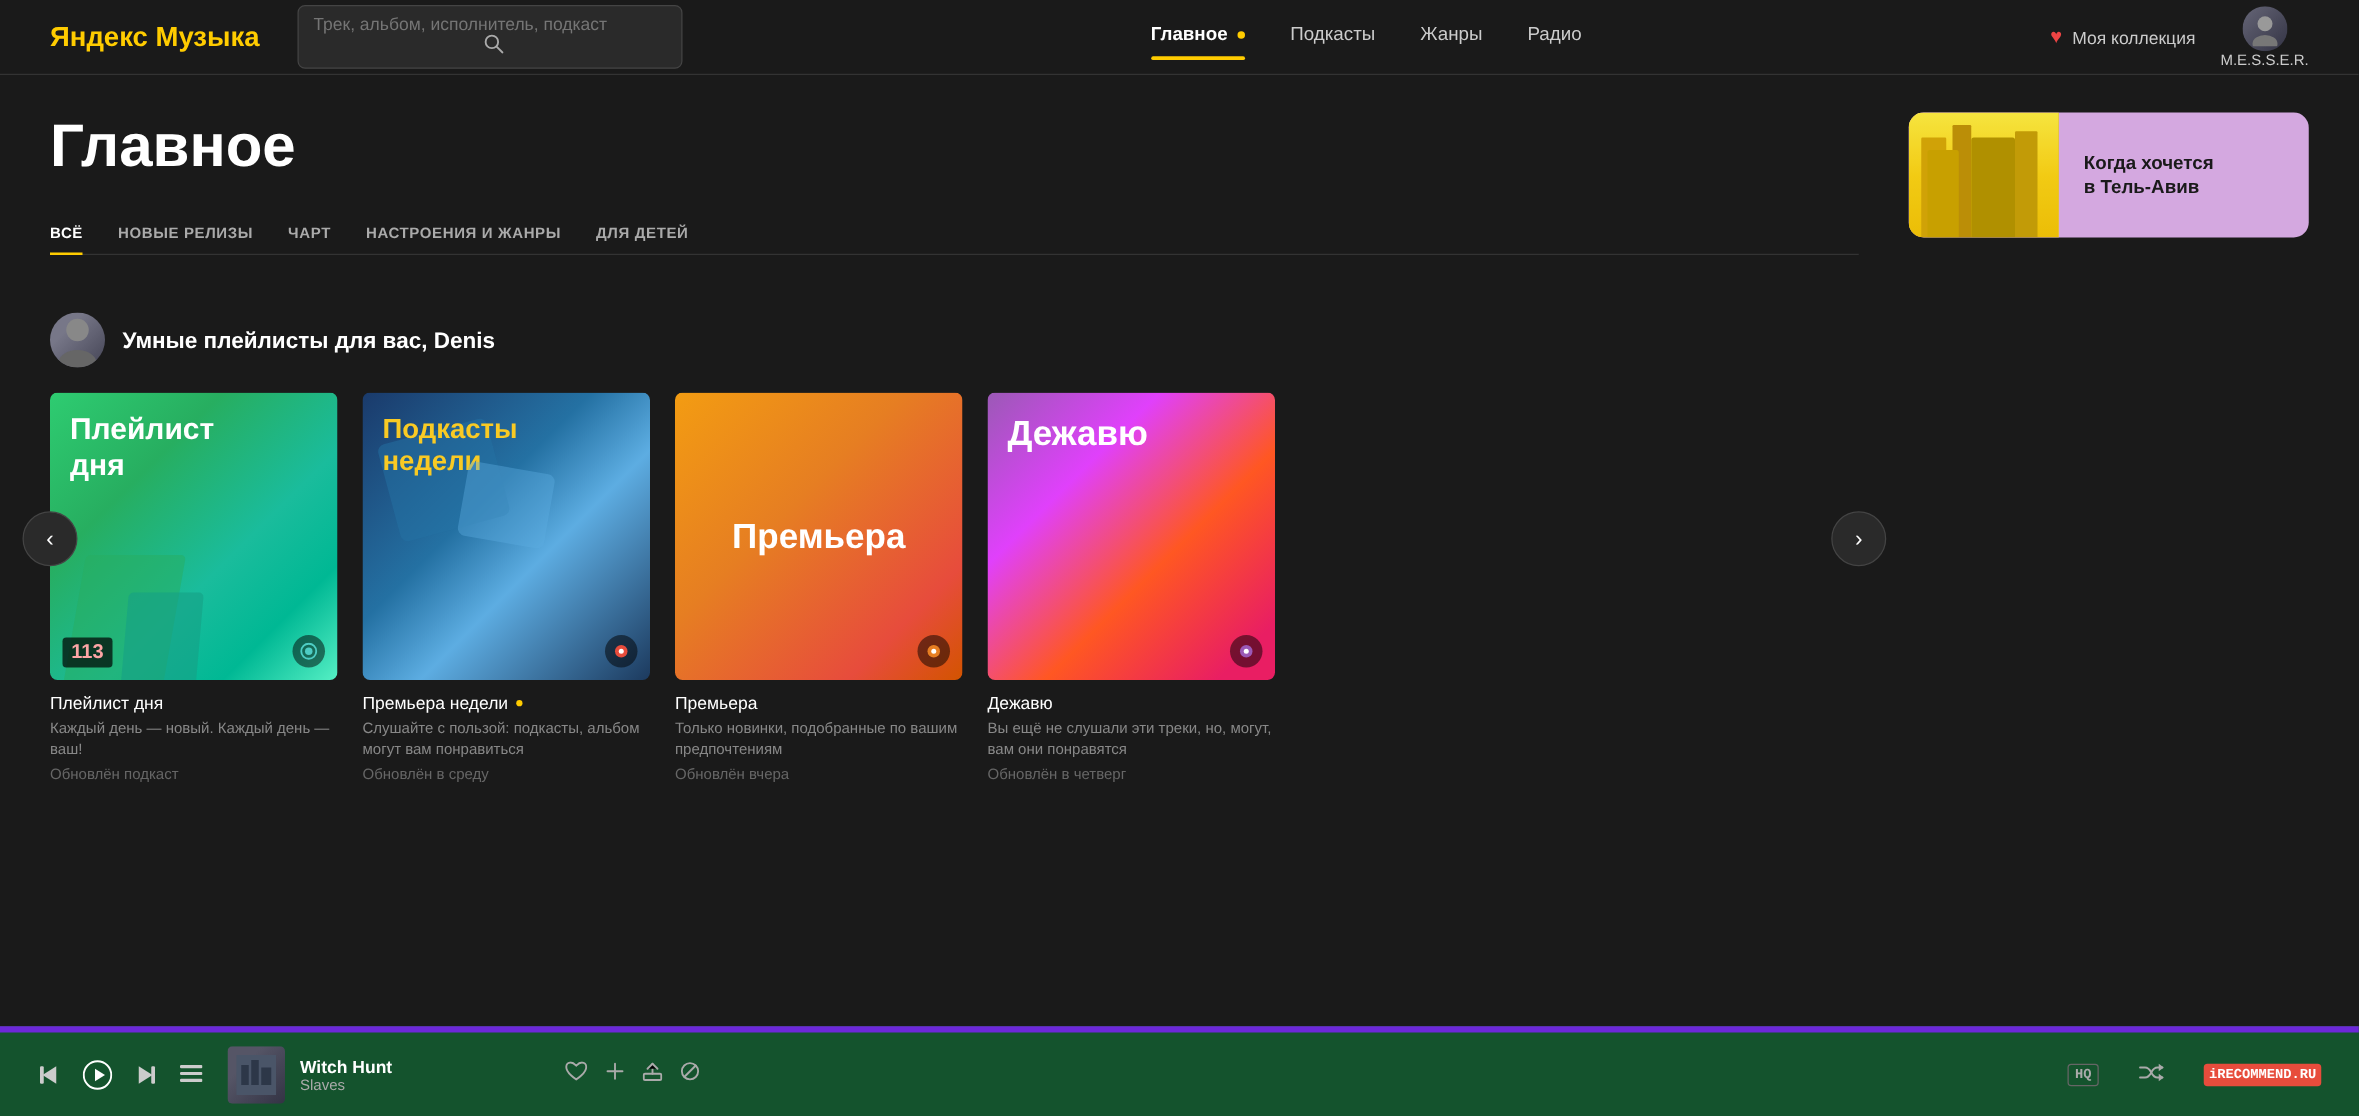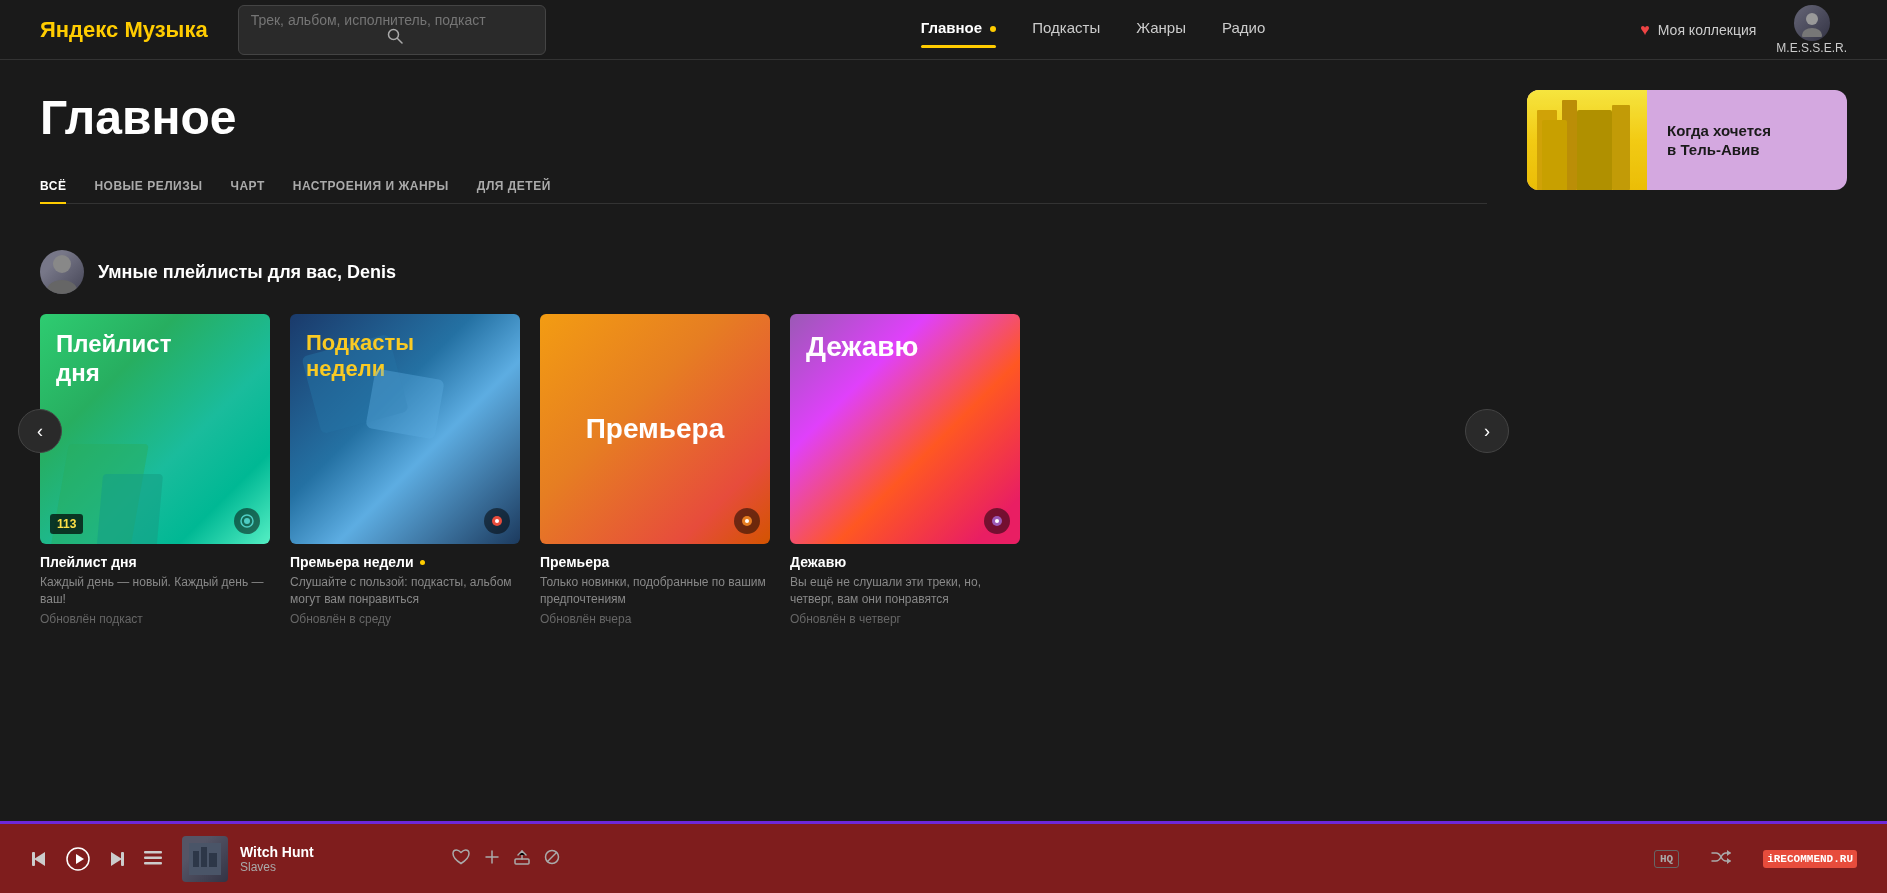--- a/index.html
+++ b/index.html
@@ -240,41 +240,41 @@
       border-radius: 6px;
       overflow: hidden;
       position: relative;
       margin-bottom: 10px;
     }
     .card-badge {
       position: absolute;
       bottom: 10px;
       left: 10px;
       background: rgba(0,0,0,0.7);
-      color: #fde047;
-      font-size: 12px;
+      color: #fca5a5;
+      font-size: 16px;
       padding: 3px 7px;
       border-radius: 3px;
       font-weight: 600;
     }
     .card-icon-badge {
       position: absolute;
       bottom: 10px;
       right: 10px;
       width: 26px;
       height: 26px;
       border-radius: 50%;
       display: flex;
       align-items: center;
       justify-content: center;
       font-size: 12px;
     }
     .card-title {
       font-size: 14px;
-      font-weight: 700;
+      font-weight: 400;
       color: #fff;
       margin-bottom: 4px;
       display: flex;
       align-items: center;
       gap: 6px;
     }
     .card-dot {
       display: inline-block;
       width: 5px;
       height: 5px;
@@ -438,22 +438,22 @@
       line-height: 1.3;
     }
 
     
     .player-bar {
       position: fixed;
       bottom: 0;
       left: 0;
       right: 0;
       height: 72px;
-      background: #7f1d1d;
-      border-top: 3px solid #6d28d9;
+      background: #14532d;
+      border-top: 5px solid #6d28d9;
       display: flex;
       align-items: center;
       padding: 0 30px;
       gap: 20px;
       z-index: 100;
       margin-top: 48px;
     }
     .player-controls {
       display: flex;
       align-items: center;
@@ -704,21 +704,21 @@
             <div class="card-icon-badge" style="background:rgba(0,0,0,0.5)">
               <svg width="14" height="14" viewBox="0 0 14 14">
                 <circle cx="7" cy="7" r="5" fill="#9b59b6"></circle>
                 <circle cx="7" cy="7" r="2" fill="#fff"></circle>
               </svg>
             </div>
           </div>
           <div class="card-title">
             <span>Дежавю</span>
           </div>
-          <div class="card-desc">Вы ещё не слушали эти треки, но, четверг, вам они понравятся</div>
+          <div class="card-desc">Вы ещё не слушали эти треки, но, могут, вам они понравятся</div>
           <div class="card-updated">Обновлён в четверг</div>
         </div>
 
       </div>
 
       <button class="carousel-nav carousel-nav-right">›</button>
     </div>
 
   </div>
 

